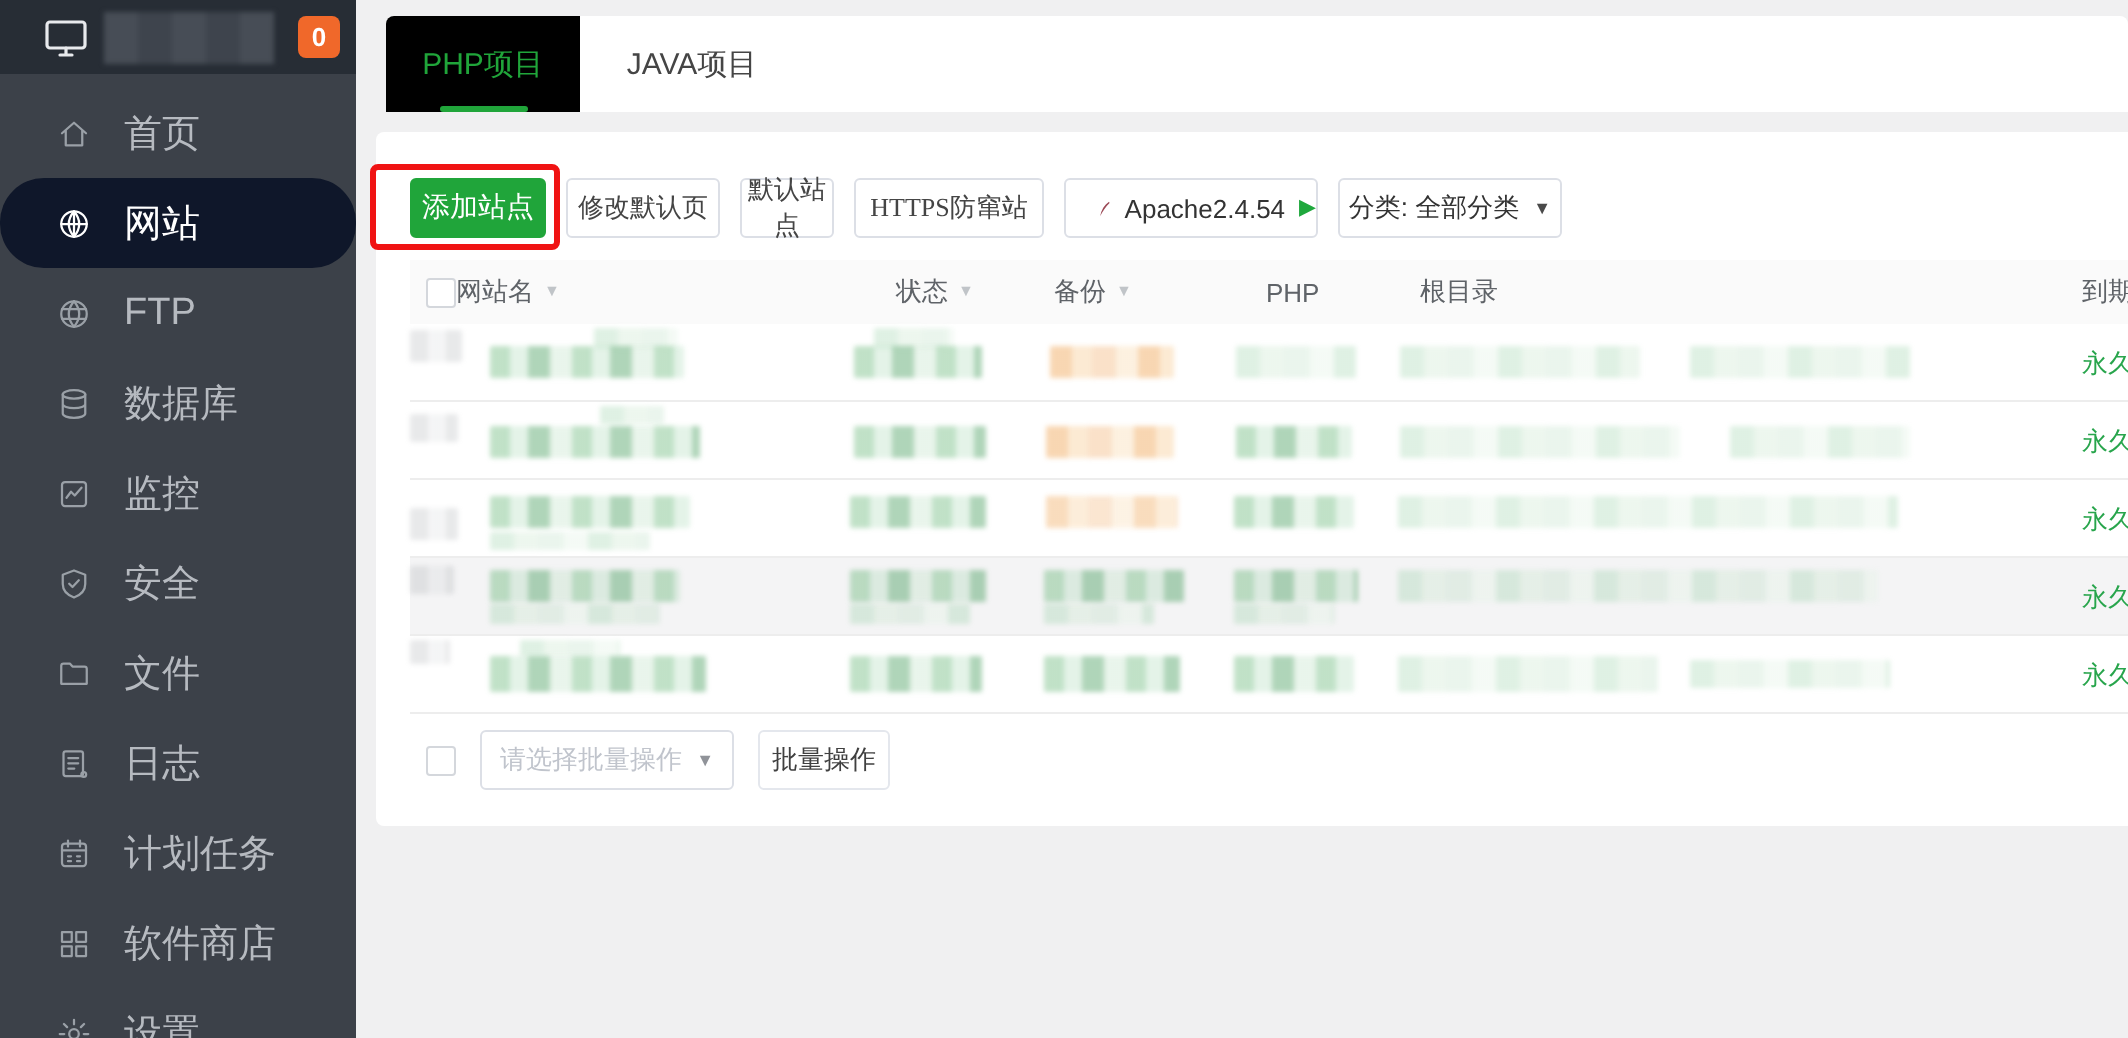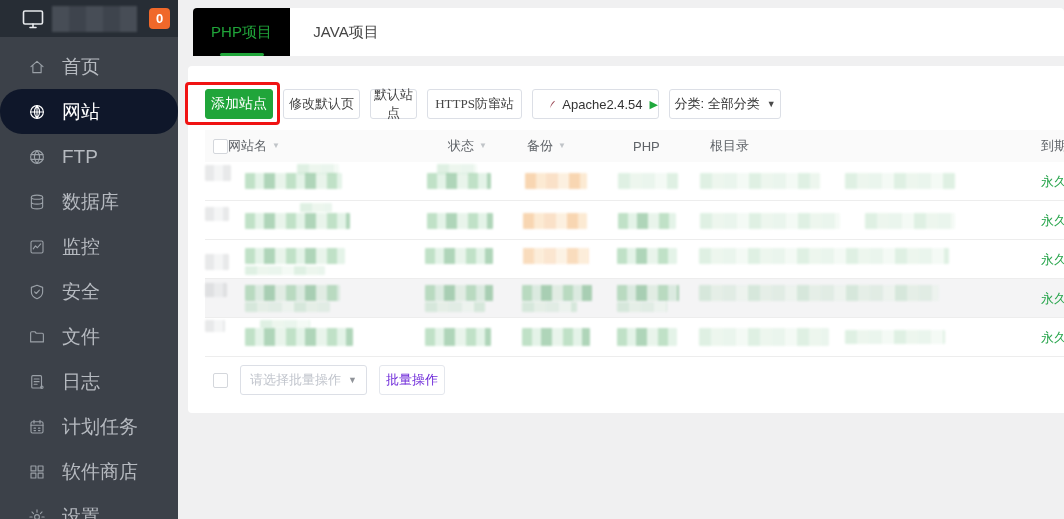--- a/index.html
+++ b/index.html
@@ -60,21 +60,21 @@
   .mz-gl{background:repeating-linear-gradient(90deg,rgba(110,190,130,.22) 0 12px,rgba(190,225,195,.28) 12px 24px,rgba(140,200,155,.18) 24px 37px,rgba(225,242,228,.35) 37px 49px);}
   .mz-o{background:repeating-linear-gradient(90deg,rgba(240,165,85,.45) 0 11px,rgba(248,205,150,.42) 11px 21px,rgba(238,155,75,.30) 21px 33px,rgba(250,225,190,.48) 33px 44px);}
   .mz-gray{background:repeating-linear-gradient(90deg,rgba(140,145,150,.20) 0 9px,rgba(180,184,188,.14) 9px 18px);}
   .expiry{position:absolute;left:836px;top:11px;font-size:13px;color:#28a54c;cursor:pointer;}
   
   .batch{position:absolute;left:25px;top:299px;display:flex;align-items:center;gap:12px;}
   .select{width:127px;height:30px;box-sizing:border-box;border:1px solid #dcdfe6;border-radius:3px;background:#fff;
     display:flex;align-items:center;justify-content:space-between;padding:0 9px;font-size:13px;color:#c0c4cc;cursor:pointer;}
   .select .caret{color:#909399;}
   .btn-batch{width:66px;height:30px;box-sizing:border-box;border:1px solid #e4e7ed;border-radius:3px;background:#fff;
-    font-size:13px;color:#6d28d9;display:flex;align-items:center;justify-content:center;cursor:pointer;}
+    font-size:13px;color:#404040;display:flex;align-items:center;justify-content:center;cursor:pointer;}
 </style>
 </head>
 <body>
 
 <div class="topbar">
   <svg width="26" height="24" viewBox="0 0 24 24" fill="none" stroke="#e8eaed" stroke-width="1.6" stroke-linecap="round">
     <rect x="2.5" y="4" width="19" height="13" rx="1.5"></rect>
     <path d="M9 20.5 h6 M12 17 v3.5"></path>
   </svg>
   <span class="logo-blur">

